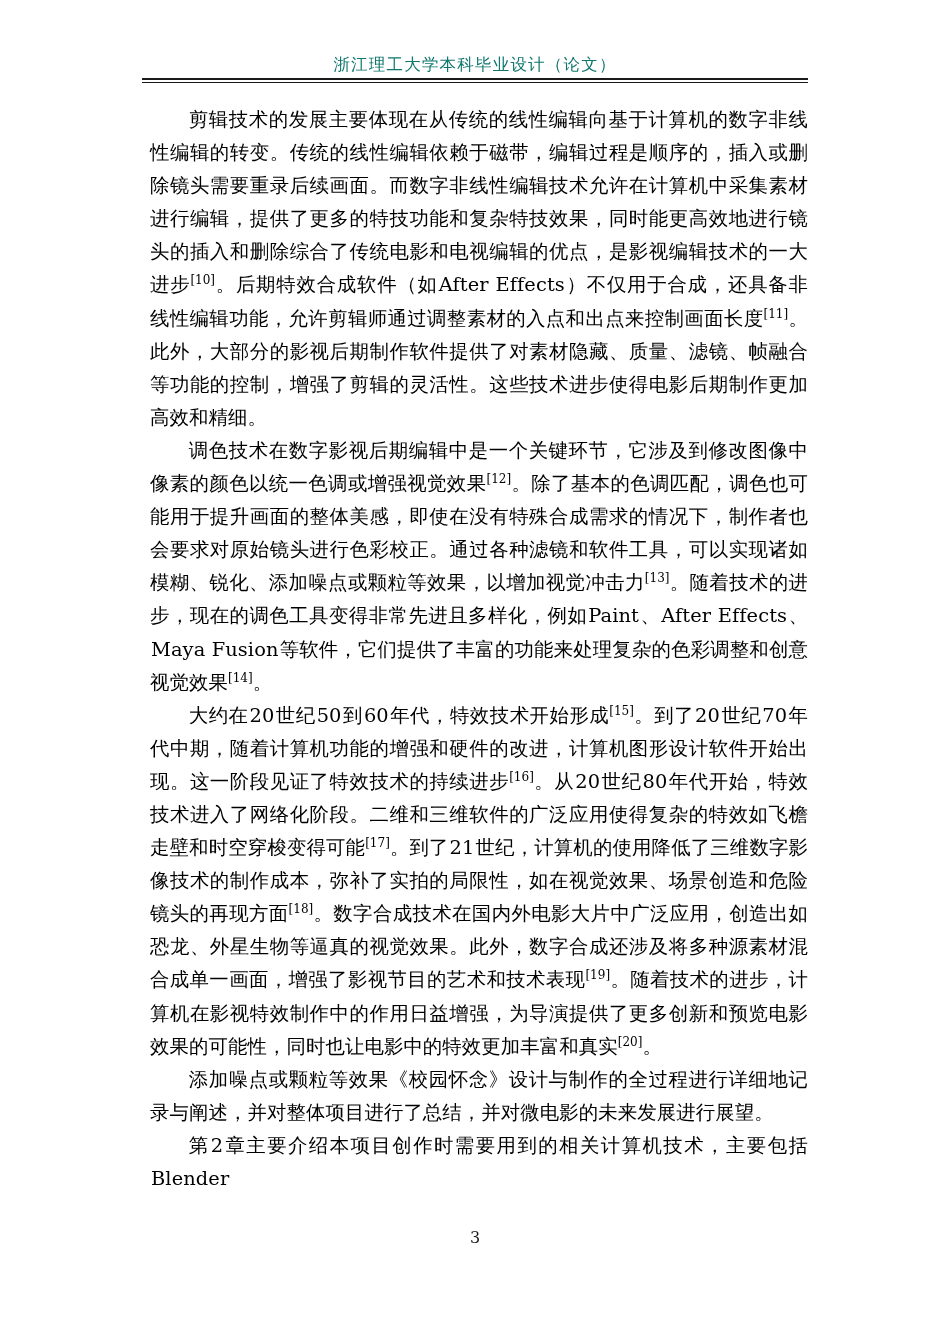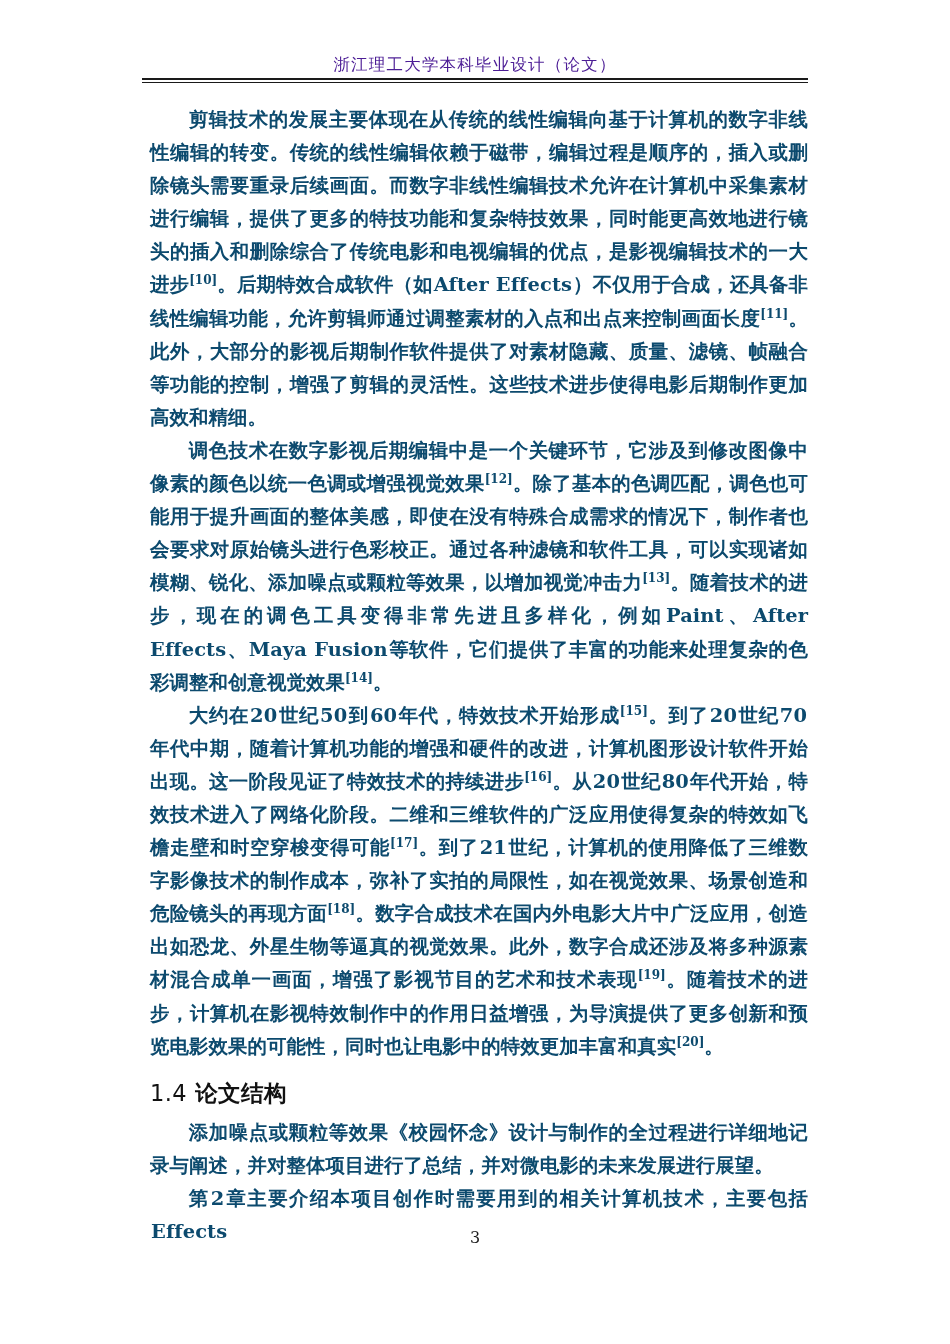--- a/index.html
+++ b/index.html
@@ -27,21 +27,21 @@
     position: absolute;
     left: 142px;
     top: 54px;
     width: 666px;
   }
   .header-title {
     text-align: center;
     font-family: "DejaVu Serif", "Liberation Serif", serif;
     font-size: 16.5px;
     letter-spacing: 1.2px;
-    color: #4c1d95;
+    color: #0f766e;
     line-height: 1.3;
     white-space: nowrap;
   }
   .header-rule {
     margin-top: 3px;
     border-top: 2.2px solid #1a1a1a;
     border-bottom: 0.9px solid #1a1a1a;
     height: 2px;
     box-sizing: content-box;
   }
@@ -53,22 +53,21 @@
     width: 658px;
   }
   p.para {
     margin: 0;
     font-size: 19.4px;
     line-height: 33.1px;
     text-align: justify;
     text-align-last: left;
     text-justify: inter-ideograph;
     letter-spacing: 0.1px;
-    color: #0c4a6e;
-    font-weight: bold;
+    color: #000000;
   }
   p.para.indent {
     text-indent: 2em;
   }
   .latin {
     font-family: "DejaVu Serif", "Liberation Serif", serif;
     padding: 0 1px;
   }
   .num {
     font-family: "DejaVu Serif", "Liberation Serif", serif;
@@ -120,26 +119,25 @@
   </div>
 
   <div class="content">
 
     <p class="para indent"><span>剪辑技术的发展主要体现在从传统的线性编辑向基于计算机的数字非线性编辑的转变。传统的线性编辑依赖于磁带，编辑过程是顺序的，插入或删除镜头需要重录后续画面。而数字非线性编辑技术允许在计算机中采集素材进行编辑，提供了更多的特技功能和复杂特技效果，同时能更高效地进行镜头的插入和删除综合了传统电影和电视编辑的优点，是影视编辑技术的一大进步</span><sup class="ref">[10]</sup><span>。后期特效合成软件（如<span class="latin">After Effects</span>）不仅用于合成，还具备非线性编辑功能，允许剪辑师通过调整素材的入点和出点来控制画面长度</span><sup class="ref">[11]</sup><span>。此外，大部分的影视后期制作软件提供了对素材隐藏、质量、滤镜、帧融合等功能的控制，增强了剪辑的灵活性。这些技术进步使得电影后期制作更加高效和精细。</span></p>
 
     <p class="para indent"><span>调色技术在数字影视后期编辑中是一个关键环节，它涉及到修改图像中像素的颜色以统一色调或增强视觉效果</span><sup class="ref">[12]</sup><span>。除了基本的色调匹配，调色也可能用于提升画面的整体美感，即使在没有特殊合成需求的情况下，制作者也会要求对原始镜头进行色彩校正。通过各种滤镜和软件工具，可以实现诸如模糊、锐化、添加噪点或颗粒等效果，以增加视觉冲击力</span><sup class="ref">[13]</sup><span>。随着技术的进步，现在的调色工具变得非常先进且多样化，例如<span class="latin">Paint</span>、<span class="latin">After Effects</span>、<span class="latin">Maya Fusion</span>等软件，它们提供了丰富的功能来处理复杂的色彩调整和创意视觉效果</span><sup class="ref">[14]</sup><span>。</span></p>
 
     <p class="para indent"><span>大约在<span class="num">20</span>世纪<span class="num">50</span>到<span class="num">60</span>年代，特效技术开始形成</span><sup class="ref">[15]</sup><span>。到了<span class="num">20</span>世纪<span class="num">70</span>年代中期，随着计算机功能的增强和硬件的改进，计算机图形设计软件开始出现。这一阶段见证了特效技术的持续进步</span><sup class="ref">[16]</sup><span>。从<span class="num">20</span>世纪<span class="num">80</span>年代开始，特效技术进入了网络化阶段。二维和三维软件的广泛应用使得复杂的特效如飞檐走壁和时空穿梭变得可能</span><sup class="ref">[17]</sup><span>。到了<span class="num">21</span>世纪，计算机的使用降低了三维数字影像技术的制作成本，弥补了实拍的局限性，如在视觉效果、场景创造和危险镜头的再现方面</span><sup class="ref">[18]</sup><span>。数字合成技术在国内外电影大片中广泛应用，创造出如恐龙、外星生物等逼真的视觉效果。此外，数字合成还涉及将多种源素材混合成单一画面，增强了影视节目的艺术和技术表现</span><sup class="ref">[19]</sup><span>。随着技术的进步，计算机在影视特效制作中的作用日益增强，为导演提供了更多创新和预览电影效果的可能性，同时也让电影中的特效更加丰富和真实</span><sup class="ref">[20]</sup><span>。</span></p>
 
-    <h2 class="heading"><span class="hnum">1.4</span>&nbsp;<span>论文结构</span></h2>
 
     <p class="para indent">添加噪点或颗粒等效果《校园怀念》设计与制作的全过程进行详细地记录与阐述，并对整体项目进行了总结，并对微电影的未来发展进行展望。</p>
 
 
-    <p class="para indent"><span>第<span class="num">2</span>章主要介绍本项目创作时需要用到的相关计算机技术，主要包括<span class="latin">Effects</span></span></p>
+    <p class="para indent"><span>第<span class="num">2</span>章主要介绍本项目创作时需要用到的相关计算机技术，主要包括<span class="latin">Blender</span></span></p>
 
   </div>
 
   <div class="footer">
     <span class="page-number">3</span>
   </div>
 
 </div>
 
 </body></html>

